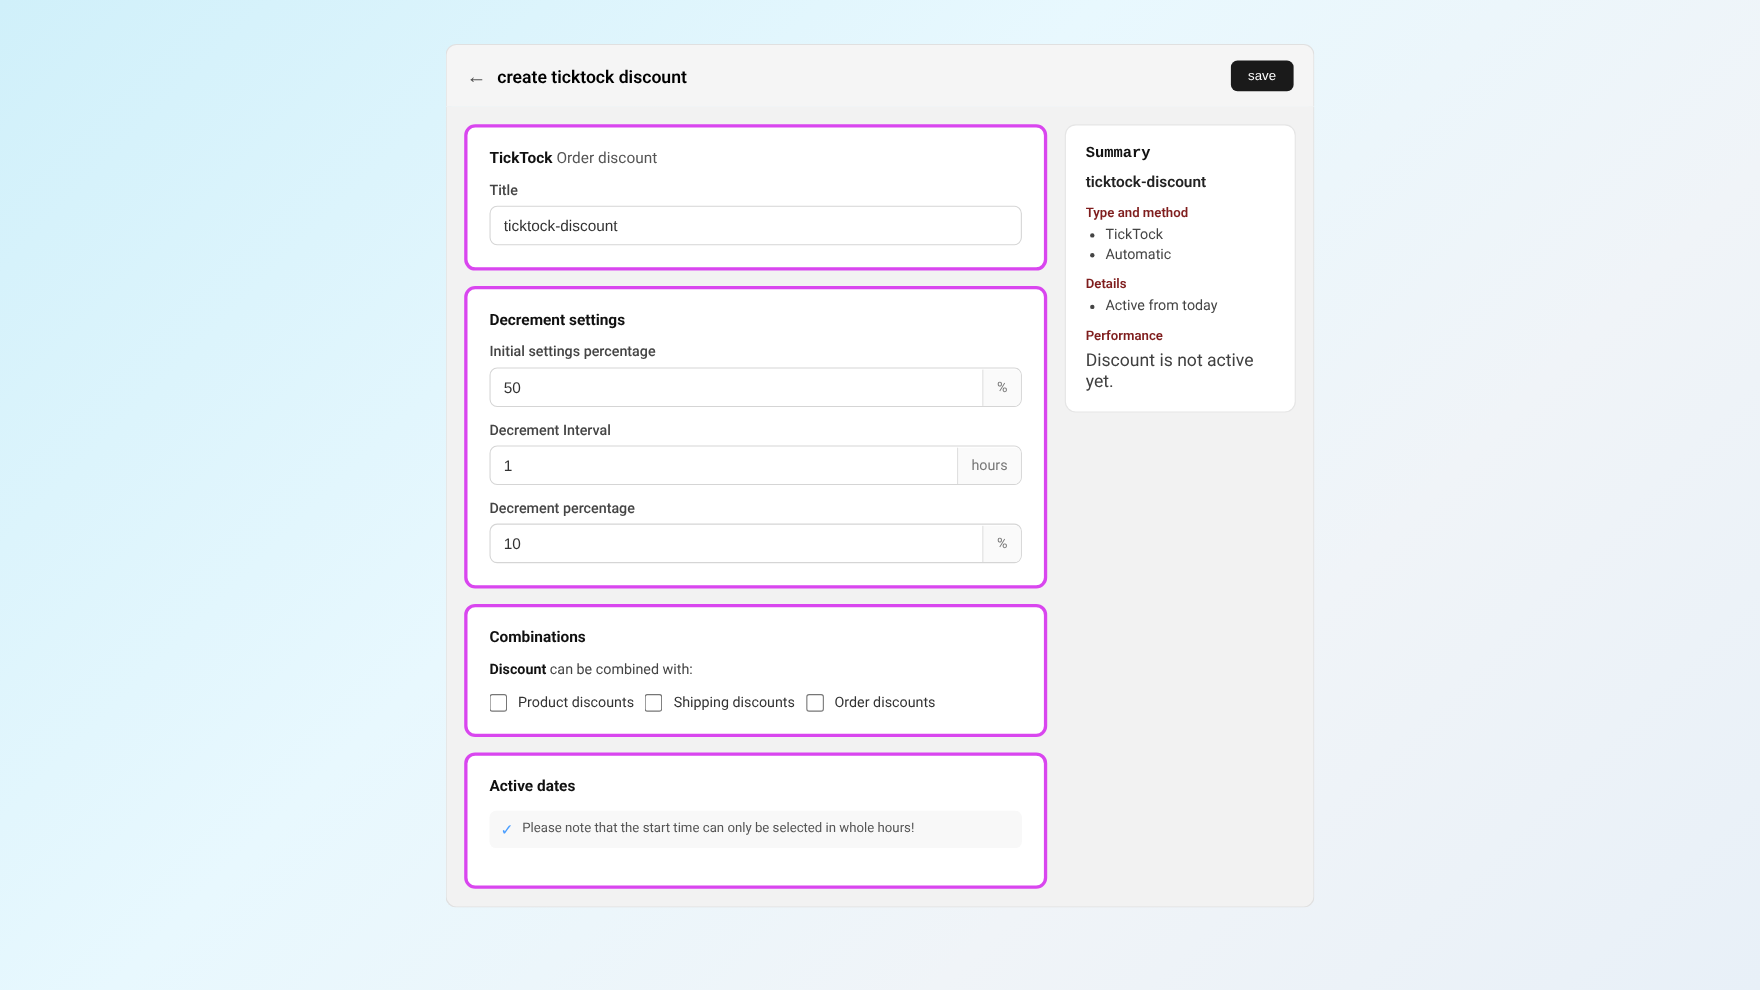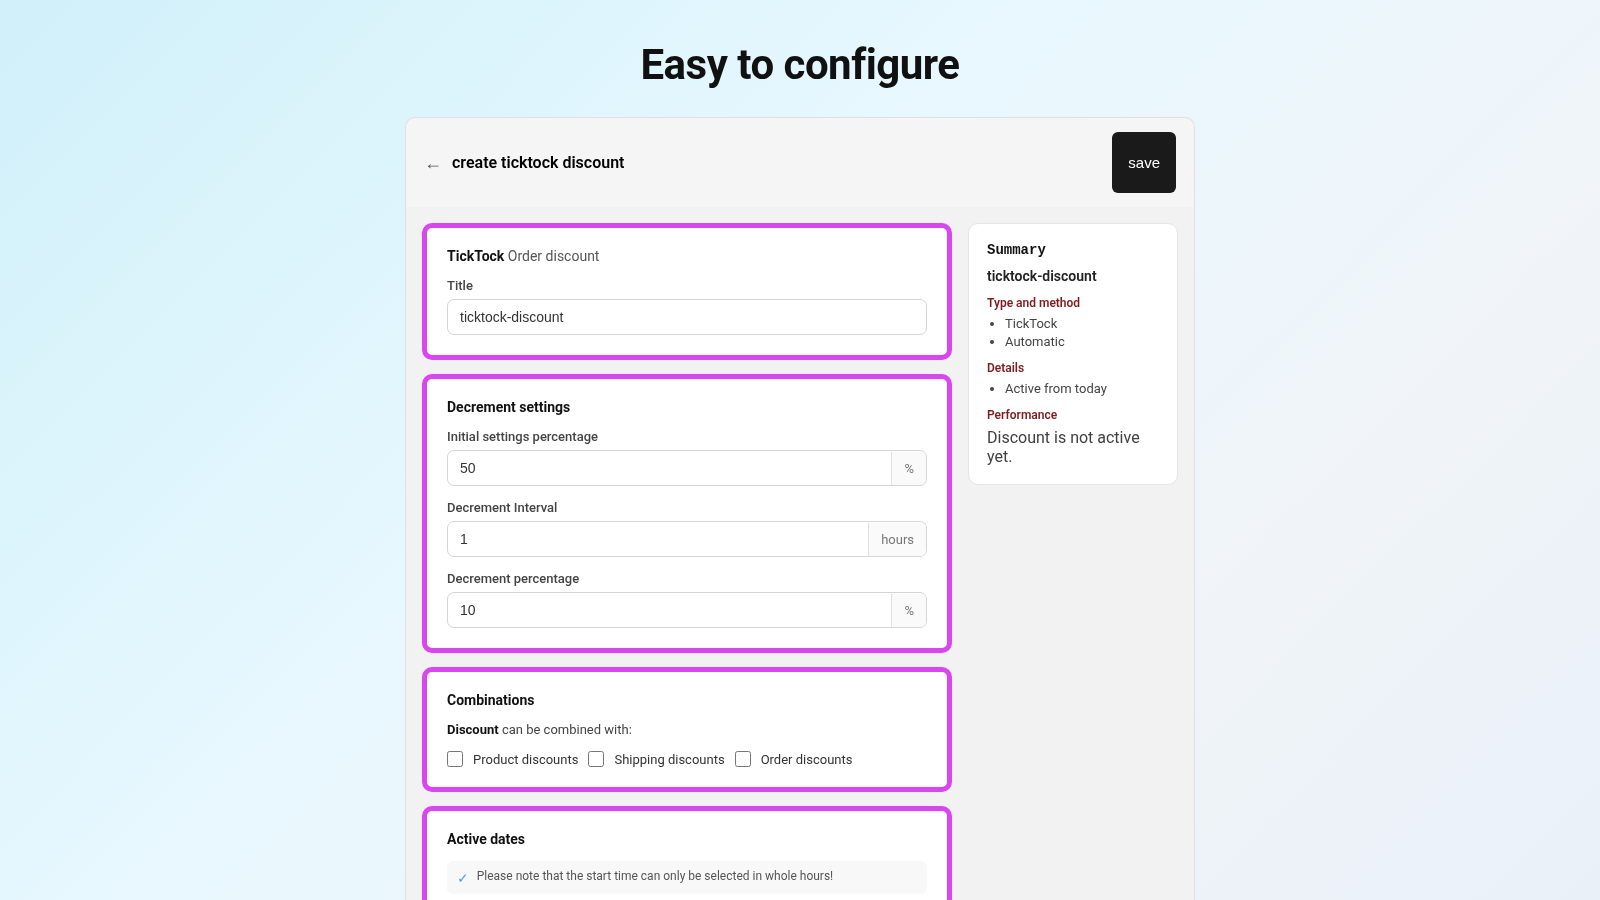--- a/index.html
+++ b/index.html
@@ -42,22 +42,22 @@
     .header-title {
       font-size: 16px;
       font-weight: 600;
       color: #000000;
     }
     .save-btn {
       background: #1a1a1a;
       color: #fff;
       border: none;
       border-radius: 6px;
-      padding: 22px 16px;
-      font-size: 15px;
+      padding: 7px 16px;
+      font-size: 12px;
       font-weight: 500;
       cursor: pointer;
     }
     .content-area {
       display: flex;
       gap: 16px;
       background: #f2f2f2;
       border: 1px solid #e0e0e0;
       border-top: none;
       border-radius: 0 0 10px 10px;
@@ -69,21 +69,21 @@
       flex-direction: column;
       gap: 14px;
     }
     .right-column {
       width: 210px;
       flex-shrink: 0;
     }
     .card {
       background: #fff;
       border-radius: 10px;
-      border: 5px solid #d946ef;
+      border: 3px solid #d946ef;
       padding: 20px;
     }
     .card-title {
       font-size: 14px;
       font-weight: 700;
       color: #111;
       margin-bottom: 14px;
     }
     .discount-type-header {
       font-size: 14px;
@@ -228,21 +228,20 @@
     }
     .form-panel {
       width: 790px;
       max-width: 98vw;
     }
   </style>
 </head>
 <body>
 
 <div class="outer-wrapper">
-  <h1 class="page-title">Easy to configure</h1>
 
   <div class="form-panel">
 
     <div class="header-bar">
       <div class="header-left">
         <span class="back-arrow">←</span>
         <span class="header-title">create ticktock discount</span>
       </div>
       <button class="save-btn">save</button>
     </div>

